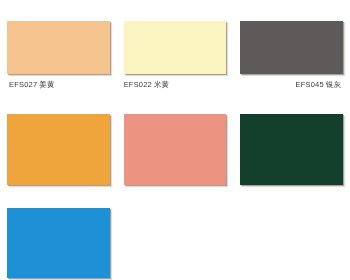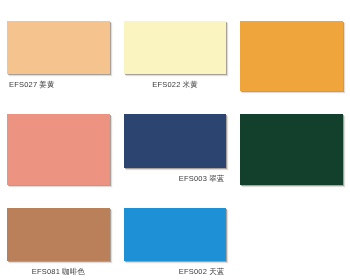--- a/index.html
+++ b/index.html
@@ -49,65 +49,58 @@
     letter-spacing: 0.1px;
   }
   .label .code {
     letter-spacing: 0.2px;
   }
   .label .cname {
     margin-left: 2px;
   }
   
   .col-0 .label { text-align: left;   padding-left: 2px; }
-  .col-1 .label { text-align: center; }
+  .col-1 .label { }
   .col-2 .label { text-align: right;  padding-right: 2px; }
 </style>
 </head>
 <body>
 
 <div id="swatch-grid">
     <div class="swatch-cell col-0">
       <div class="chip-wrap">
         <div class="chip" style="background-color: rgb(245, 196, 142);"></div>
       </div>
       <div class="label"><span class="code">EFS027</span><span class="cname">姜黄</span></div>
     </div>
     <div class="swatch-cell col-1">
       <div class="chip-wrap">
         <div class="chip" style="background-color: rgb(250, 244, 192);"></div>
       </div>
       <div class="label"><span class="code">EFS022</span><span class="cname">米黄</span></div>
     </div>
+    <div class="swatch-cell col-2">
+      <div class="chip-wrap">
+        <div class="chip" style="background-color: rgb(94, 90, 89);"></div>
+      </div>
+      <div class="label"><span class="code">EFS045</span><span class="cname">银灰</span></div>
+    </div>
     <div class="swatch-cell col-0">
       <div class="chip-wrap">
         <div class="chip" style="background-color: rgb(239, 165, 60);"></div>
       </div>
     </div>
     <div class="swatch-cell col-1">
       <div class="chip-wrap">
         <div class="chip" style="background-color: rgb(237, 147, 130);"></div>
       </div>
     </div>
-    <div class="swatch-cell col-2">
-      <div class="chip-wrap">
-        <div class="chip" style="background-color: rgb(43, 69, 112);"></div>
-      </div>
-      <div class="label"><span class="code">EFS003</span><span class="cname">翠蓝</span></div>
-    </div>
     <div class="swatch-cell col-0">
       <div class="chip-wrap">
         <div class="chip" style="background-color: rgb(19, 64, 44);"></div>
       </div>
     </div>
-    <div class="swatch-cell col-1">
-      <div class="chip-wrap">
-        <div class="chip" style="background-color: rgb(185, 128, 90);"></div>
-      </div>
-      <div class="label"><span class="code">EFS081</span><span class="cname">咖啡色</span></div>
-    </div>
     <div class="swatch-cell col-2">
       <div class="chip-wrap">
         <div class="chip" style="background-color: rgb(30, 145, 214);"></div>
       </div>
-      <div class="label"><span class="code">EFS002</span><span class="cname">天蓝</span></div>
     </div>
   </div>
 
 </body></html>

